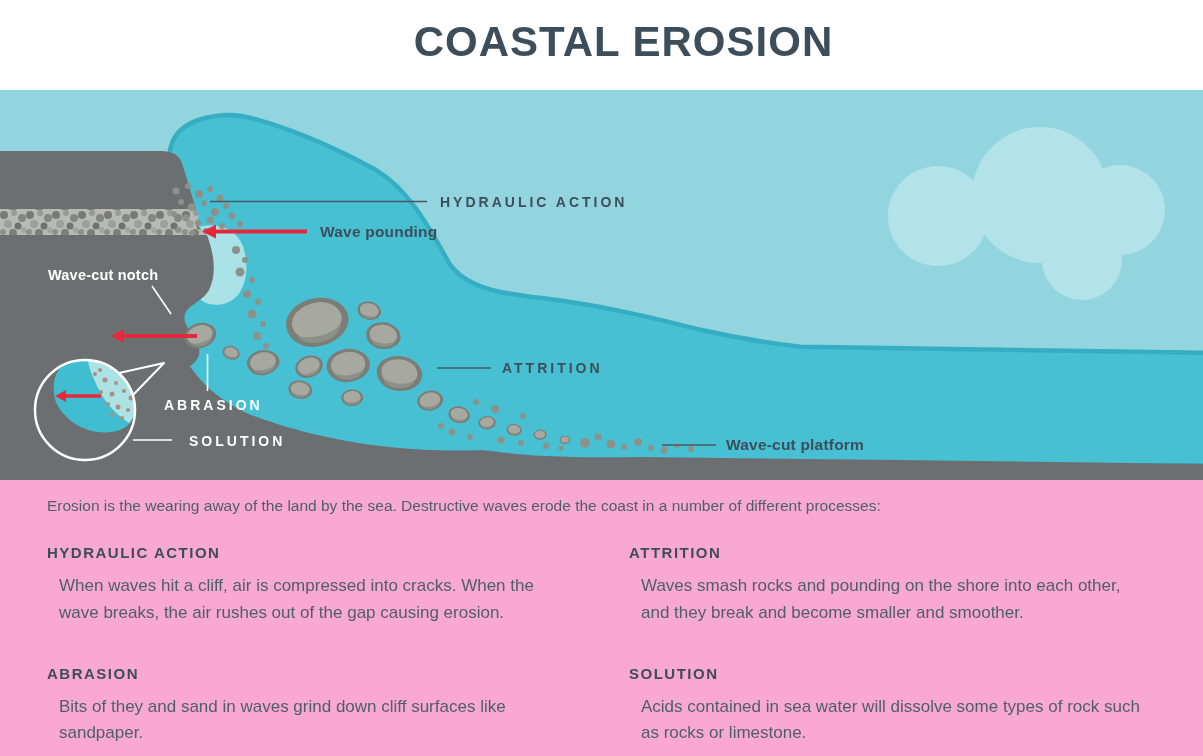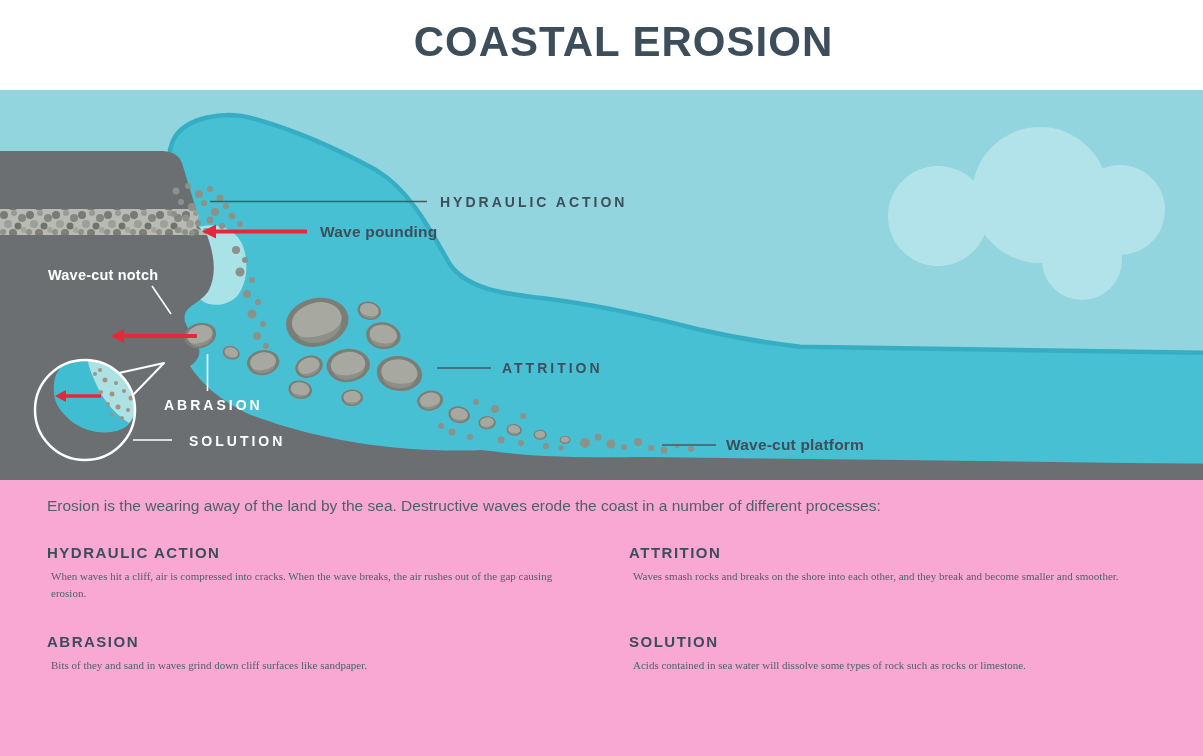--- a/index.html
+++ b/index.html
@@ -26,21 +26,21 @@
   .info .intro{
     font-size:15.5px;line-height:1.5;margin:0 0 27px 0;color:#4f5f6a;
   }
   .grid{
     display:grid;grid-template-columns:1fr 1fr;column-gap:55px;row-gap:27px;
   }
   .section h2{
     margin:0 0 7px 0;font-size:15px;font-weight:bold;
     letter-spacing:1.5px;color:#3c4d59;
   }
-  .section p{margin:4px;font-size:11px;line-height:1.55;color:#4f5f6a;font-family:Liberation Serif, serif;}
+  .section p{margin:12px;font-size:17px;line-height:1.55;color:#4f5f6a;}
 
   
   .lbl-caps-dark{fill:#3e4e5a;font-weight:bold;font-size:14px;letter-spacing:3px;}
   .lbl-caps-white{fill:#ffffff;font-weight:bold;font-size:14px;letter-spacing:3px;}
   .lbl-dark{fill:#3e4e5a;font-weight:bold;font-size:15.5px;letter-spacing:0.2px;}
   .lbl-white{fill:#ffffff;font-weight:bold;font-size:14.5px;letter-spacing:0.2px;}
   .leader{stroke:#4a5863;stroke-width:1.6;}
   .leader-w{stroke:#ffffff;stroke-width:1.6;}
 </style>
 </head>
@@ -255,21 +255,21 @@
 
   <div class="info">
     <p class="intro">Erosion is the wearing away of the land by the sea. Destructive waves erode the coast in a number of different processes:</p>
     <div class="grid">
       <div class="section">
         <h2>HYDRAULIC ACTION</h2>
         <p>When waves hit a cliff, air is compressed into cracks. When the wave breaks, the air rushes out of the gap causing erosion.</p>
       </div>
       <div class="section">
         <h2>ATTRITION</h2>
-        <p>Waves smash rocks and breaks on the shore into each other, and they break and become smaller and smoother.</p>
+        <p>Waves smash rocks and pounding on the shore into each other, and they break and become smaller and smoother.</p>
       </div>
       <div class="section">
         <h2>ABRASION</h2>
         <p>Bits of they and sand in waves grind down cliff surfaces like sandpaper.</p>
       </div>
       <div class="section">
         <h2>SOLUTION</h2>
         <p>Acids contained in sea water will dissolve some types of rock such as rocks or limestone.</p>
       </div>
     </div>

